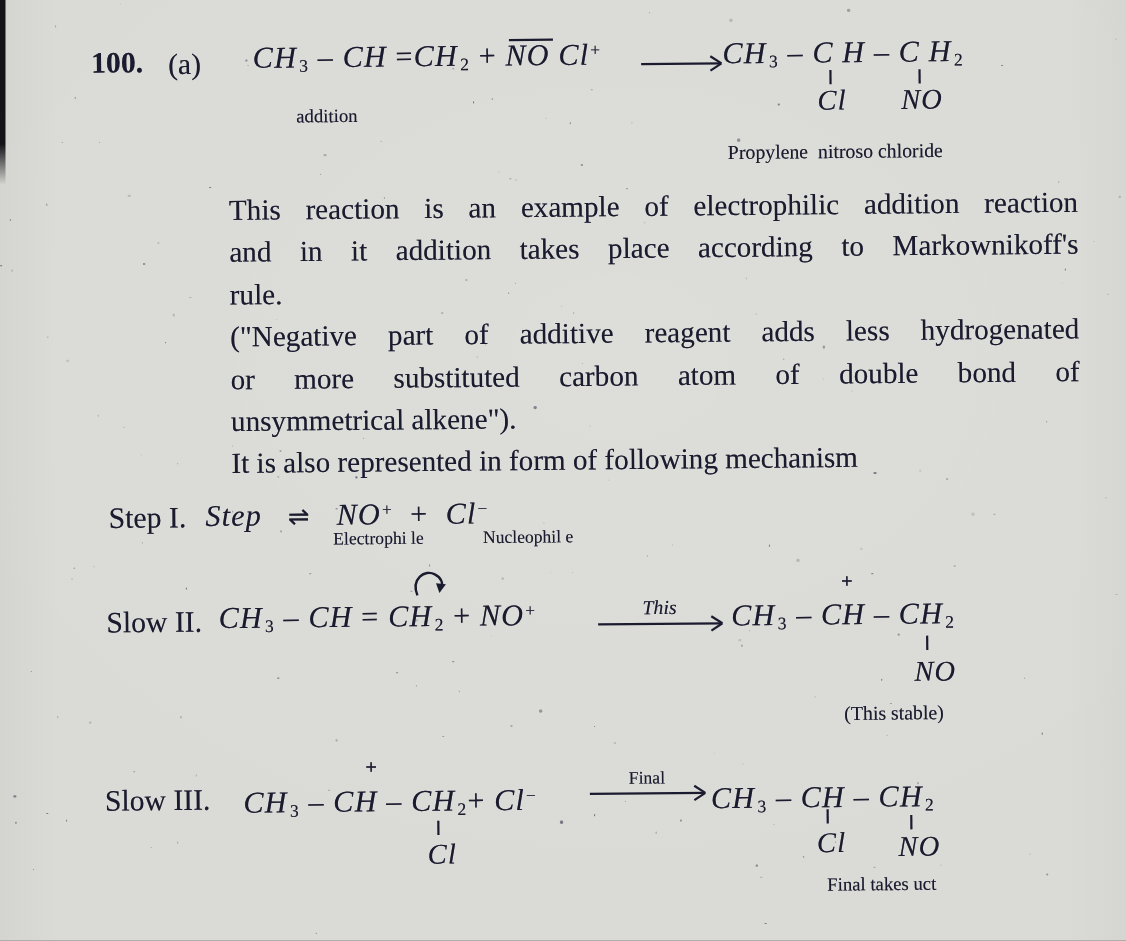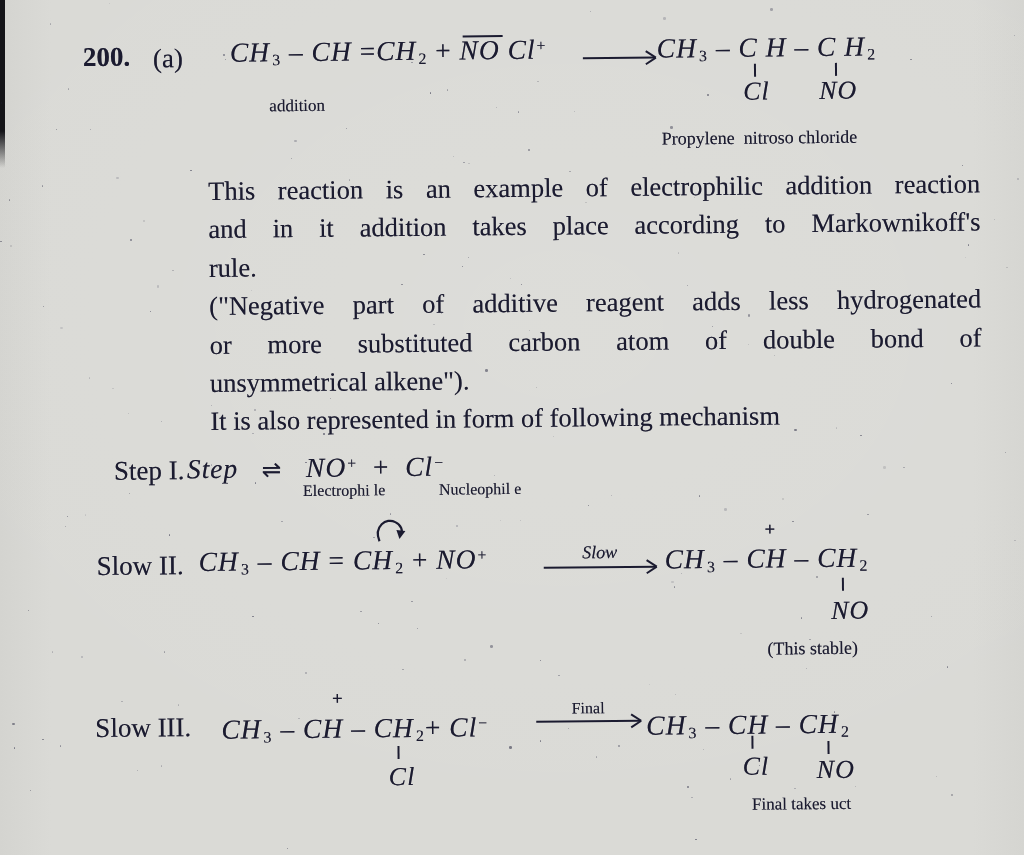--- a/index.html
+++ b/index.html
@@ -49,21 +49,21 @@
   .speck{position:absolute;border-radius:50%;}
 </style>
 </head>
 <body>
 
 <div class="page">
   <div class="edge-strip"></div>
 
   <div class="tilt">
 
-    <span class="abs qnum" style="left:86px;top:38px;">200.</span>
+    <span class="abs qnum" style="left:86px;top:38px;">100.</span>
     <span class="abs plabel" style="left:156px;top:40px;">(a)</span>
 
     <span class="abs formula" style="left:233px;top:34px;"><span class="tk-i">CH</span><span class="tk-sub">3</span><span class="tk-n"> – </span><span class="tk-i">CH</span><span class="tk-n"> =</span><span class="tk-i">CH</span><span class="tk-sub">2</span><span class="tk-n"> + </span><span class="tk-bar">NO</span><span class="tk-n"> </span><span class="tk-i">Cl</span><span class="tk-sup">+</span></span>
 
     <div class="rxn-arrow" style="left:586px;top:58px;width:72px;"></div>
 
     <div class="struct" style="left:660px;top:30px;">
       <span class="abs formula" style="left:0;top:4px;"><span class="tk-i">CH</span><span class="tk-sub">3</span><span class="tk-n"> – </span><span class="tk-i">C H</span><span class="tk-n"> – </span><span class="tk-i">C H</span><span class="tk-sub">2</span></span>
       <div class="bond" style="left:97px;top:36px;"></div>
       <div class="bond" style="left:178px;top:36px;"></div>
@@ -81,33 +81,33 @@
           <div class="pline">rule.</div>
         </div>
       <div>
           <div class="pline j">("Negative part of additive reagent adds less hydrogenated</div>
           <div class="pline j">or more substituted carbon atom of double bond of</div>
           <div class="pline">unsymmetrical alkene").</div>
         </div>
       <div class="pline">It is also represented in form of following mechanism</div>
     </div>
 
-    <span class="abs steplabel" style="left:113px;top:452px;">Step I.</span>
+    <span class="abs steplabel" style="left:98px;top:452px;">Step I.</span>
     <span class="abs formula" style="left:186px;top:450px;"><span class="tk-i">Step</span><span class="tk-n">   </span><span class="tk-eq">⇌</span><span class="tk-n">   </span><span class="tk-i">NO</span><span class="tk-sup">+</span><span class="tk-n">  +  </span><span class="tk-i">Cl</span><span class="tk-sup">−</span></span>
     <span class="abs cap16" style="left:302px;top:480px;">Electrophi le</span>
     <span class="abs cap16" style="left:438px;top:480px;">Nucleophil e</span>
 
     <span class="abs steplabel" style="left:95px;top:547px;">Slow II.</span>
     <span class="abs formula" style="left:197px;top:543px;"><span class="tk-i">CH</span><span class="tk-sub">3</span><span class="tk-n"> – </span><span class="tk-i">CH</span><span class="tk-n"> = </span><span class="tk-i">CH</span><span class="tk-sub">2</span><span class="tk-n"> + </span><span class="tk-i">NO</span><span class="tk-sup">+</span></span>
     <svg class="abs" style="left:372px;top:517px;" width="36" height="26" viewBox="0 0 36 26">
       <path d="M6 23 C 0 8, 13 -1, 22 4 C 28 7, 30 13, 27 16" fill="none" stroke="#1b1b30" stroke-width="2.2"></path>
       <path d="M23 12 L32 13 L26 21 Z" fill="#1b1b30"></path>
     </svg>
     <div class="rxn-arrow" style="left:542px;top:567px;width:112px;">
-      <span class="alabel it">Slow</span>
+      <span class="alabel it">This</span>
     </div>
     <div class="struct" style="left:663px;top:543px;">
       <span class="abs formula" style="left:0;top:2px;"><span class="tk-i">CH</span><span class="tk-sub">3</span><span class="tk-n"> – </span><span class="tk-i">CH</span><span class="tk-n"> – </span><span class="tk-i">CH</span><span class="tk-sub">2</span></span>
       <span class="charge" style="left:100px;top:-22px;">+</span>
       <div class="bond" style="left:177px;top:38px;"></div>
       <span class="subst" style="left:166px;top:56px;">NO</span>
       <span class="abs cap18" style="left:102px;top:98px;">(This stable)</span>
     </div>
 
     <span class="abs steplabel" style="left:92px;top:709px;">Slow III.</span>

